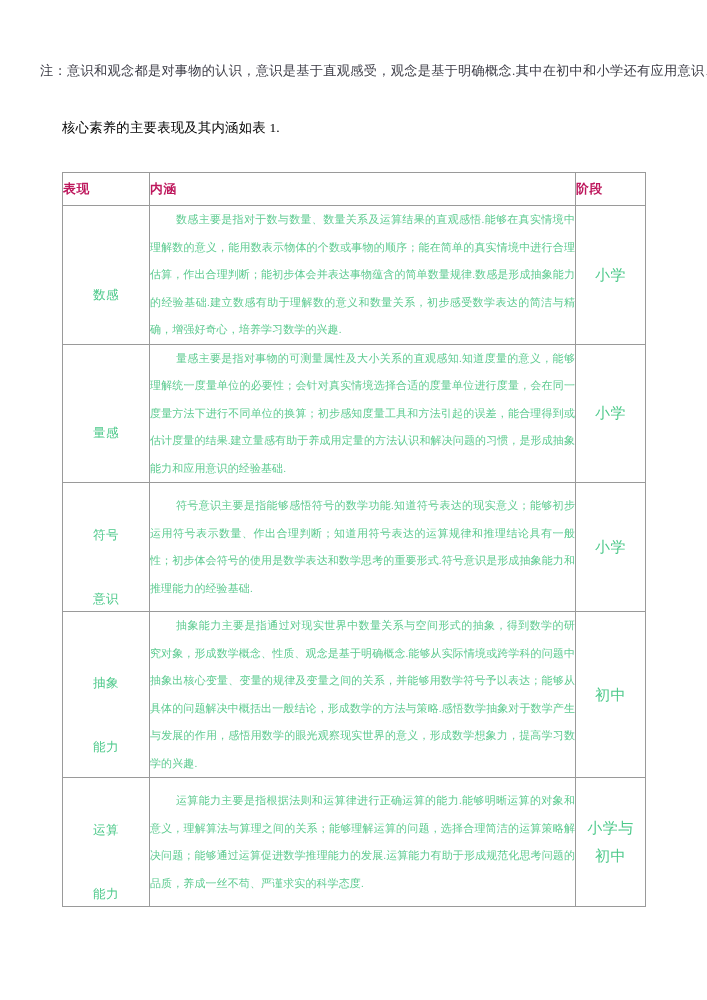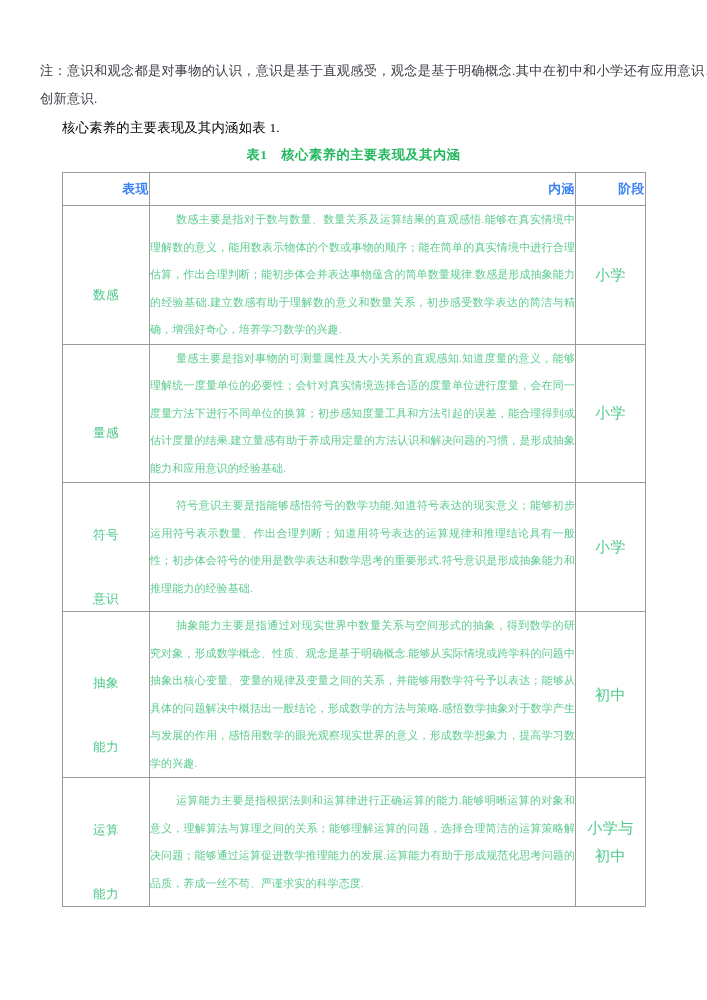--- a/index.html
+++ b/index.html
@@ -84,26 +84,25 @@
     border: 1px solid #9a9a9a;
     padding: 0;
     vertical-align: middle;
   }
   .col-perf   { width: 87px; }
   .col-conn   { width: 426px; }
   .col-stage  { width: 70px; }
 
   .data-table thead th {
     height: 32px;
-    text-align: right;
-    color: #3b82f6;
+    text-align: left;
+    color: #be185d;
     font-weight: bold;
     font-size: 12.8px;
     letter-spacing: 0.6px;
-    padding-left: 26px;
   }
 
   .cell-perf {
     text-align: center;
     color: #4cc98a;
     font-size: 12.6px;
     line-height: 24px;
     letter-spacing: 0.5px;
   }
   .cell-perf .perf-line { display: block; margin-top: 40px; }
@@ -129,28 +128,24 @@
     word-break: break-all;
   }
 </style>
 </head>
 <body>
 
 <div class="page">
 
   <div class="note-block">
     <div class="note-line">注：意识和观念都是对事物的认识，意识是基于直观感受，观念是基于明确概念.其中在初中和小学还有应用意识、</div>
-    <div class="note-line second">创新意识.</div>
   </div>
 
   <div class="lead-in">核心素养的主要表现及其内涵如表 1.</div>
 
-  <div class="table-caption">
-    <span>表1</span><span class="cap-gap"></span><span>核心素养的主要表现及其内涵</span>
-  </div>
 
   <table class="data-table">
     <colgroup>
       <col class="col-perf">
       <col class="col-conn">
       <col class="col-stage">
     </colgroup>
     <thead>
       <tr>
         <th>表现</th>

